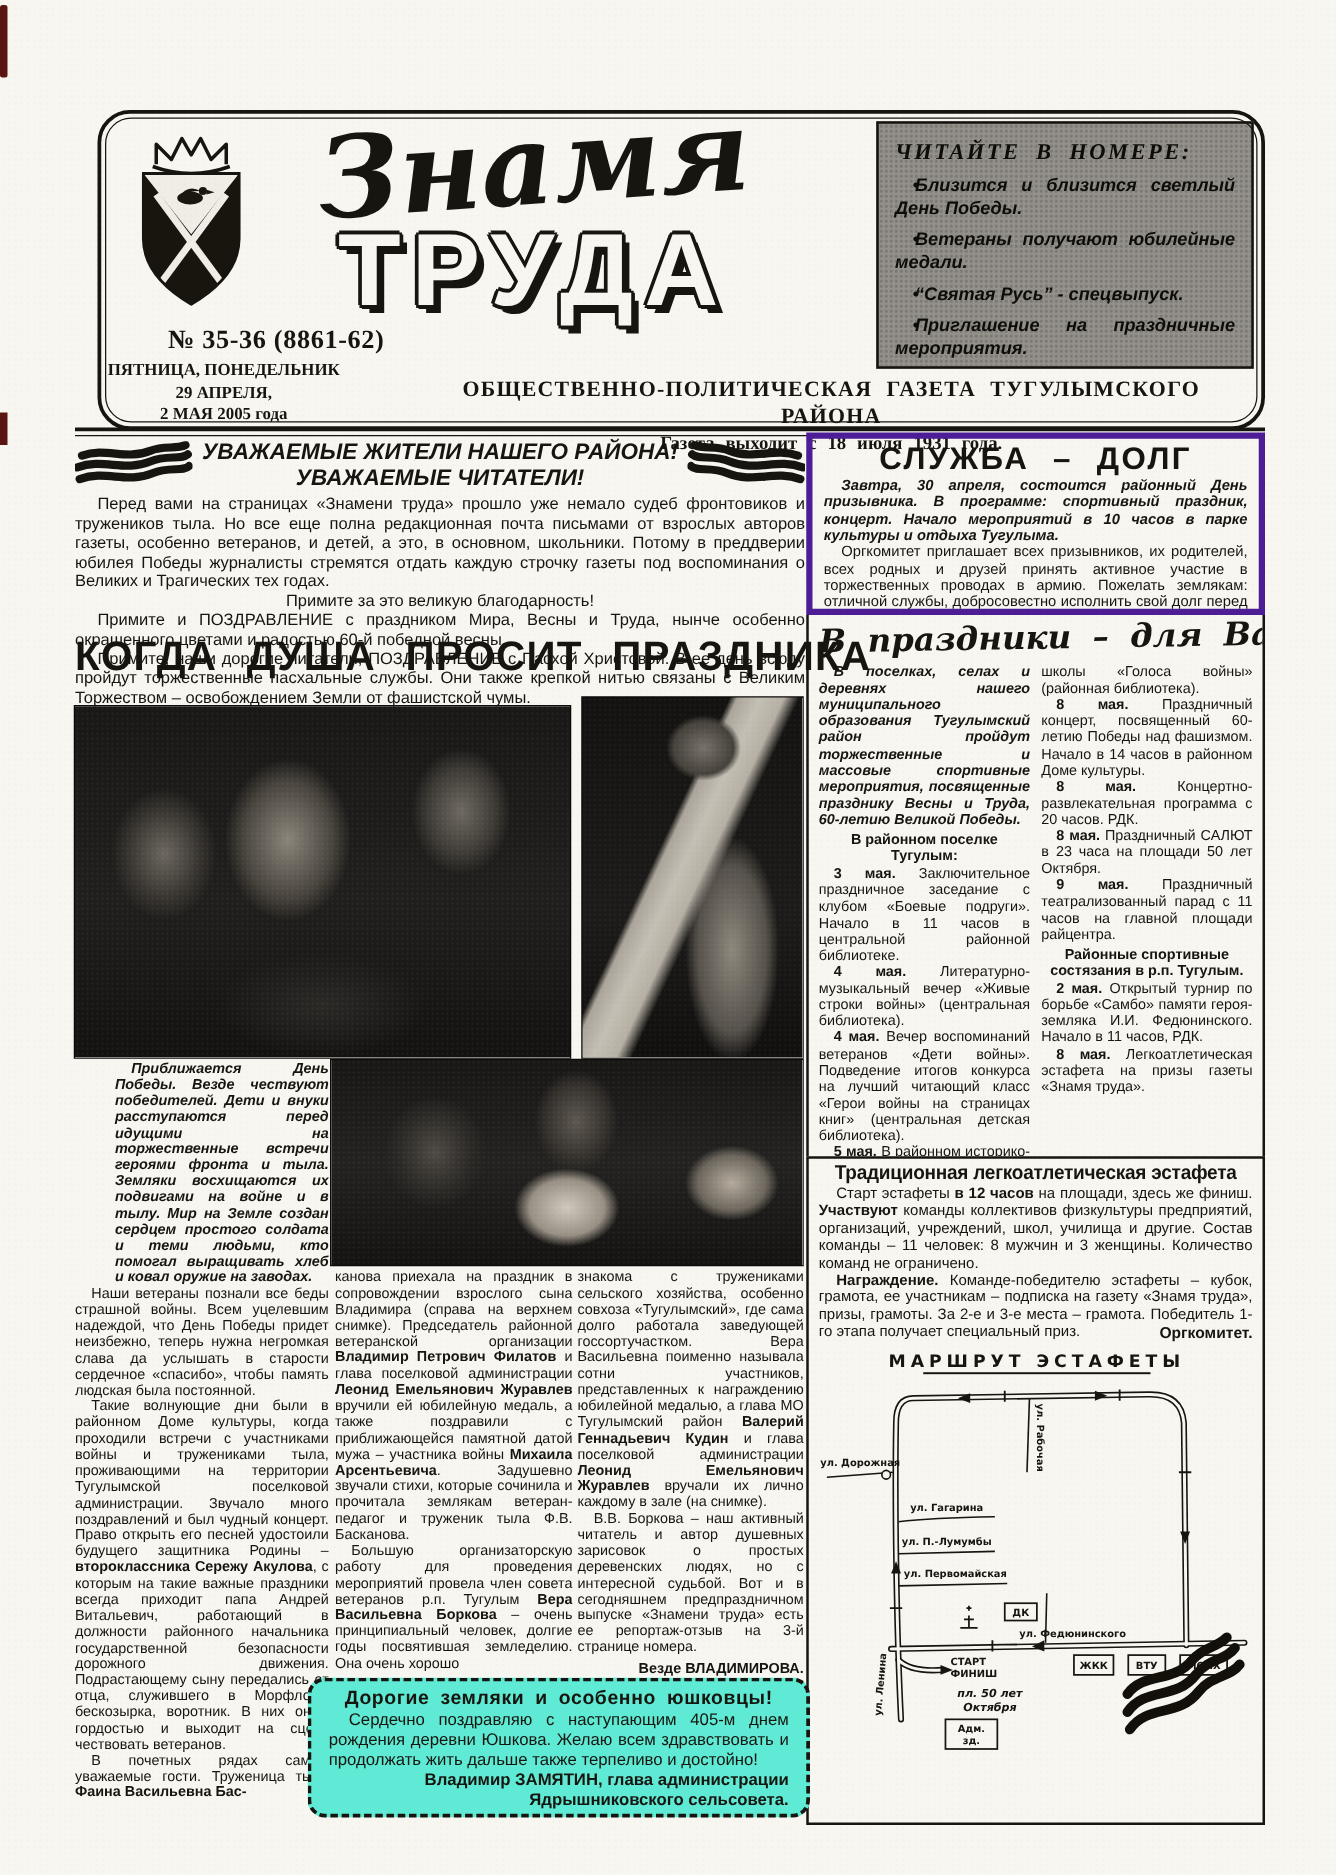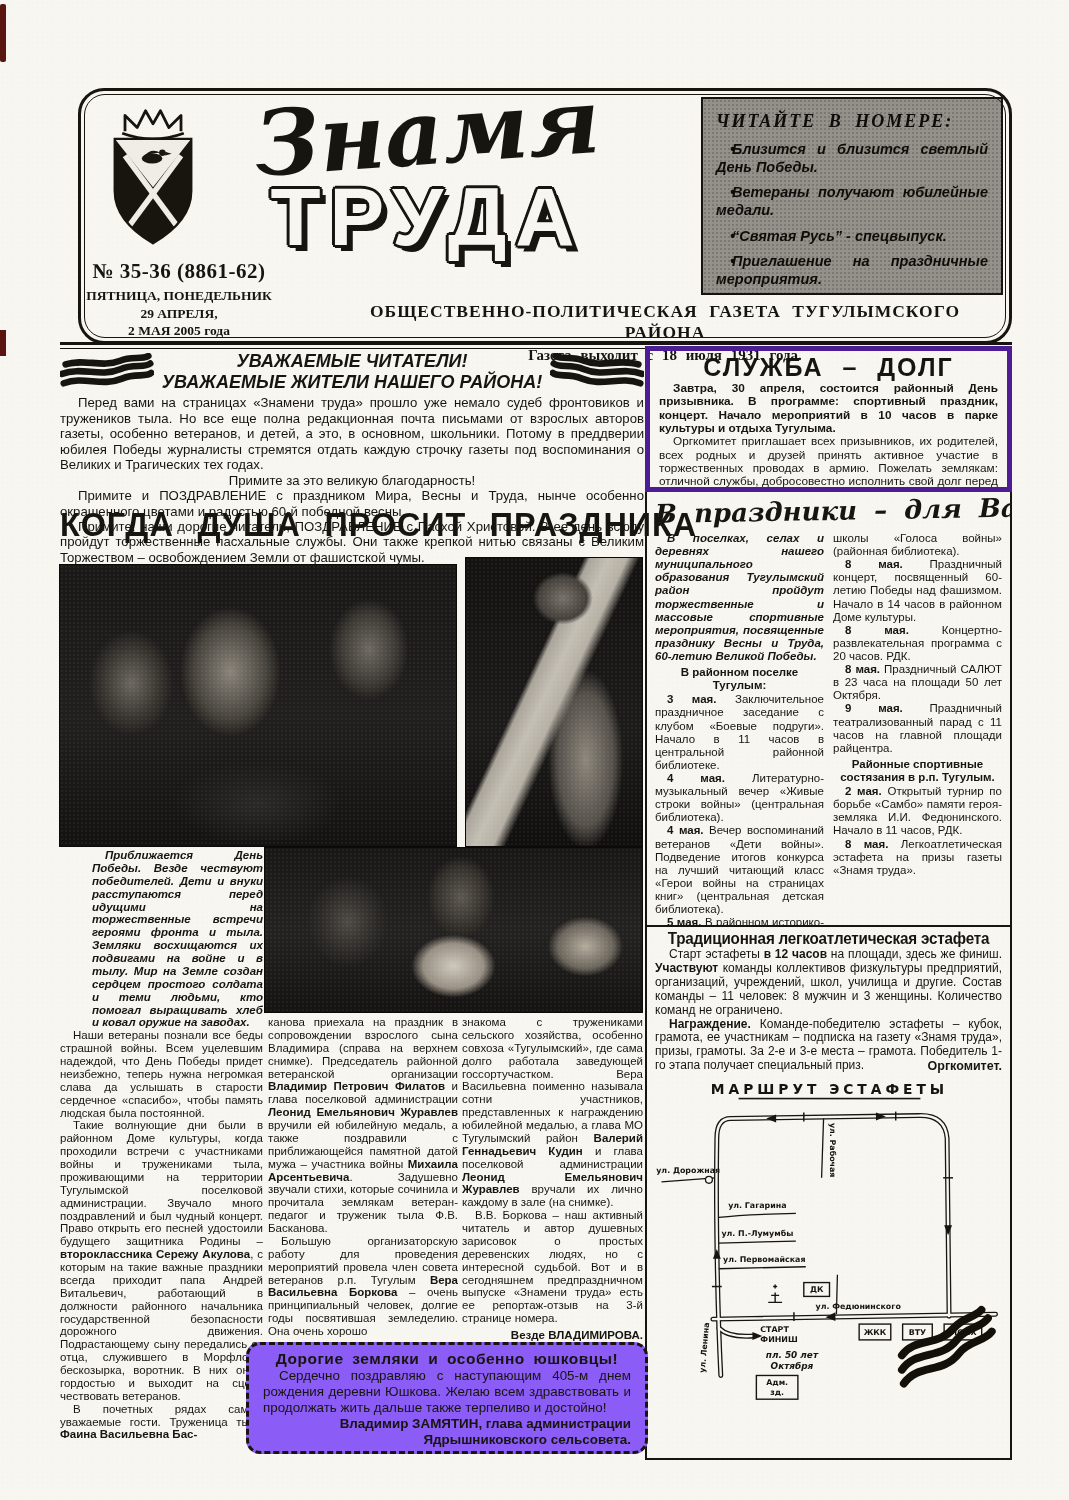--- a/index.html
+++ b/index.html
@@ -12,21 +12,21 @@
   .art2{left:0;top:330px;width:6px;height:26px;background:#5a1511;}
   .noise{left:0;top:0;right:0;bottom:0;pointer-events:none;opacity:.45;
          background-image:radial-gradient(rgba(40,35,25,.06) .6px,transparent 1px);
          background-size:5px 5px;}
 
   
   .mastbox{left:78px;top:88px;width:928px;height:250px;border:3px solid #18150f;border-radius:26px;}
   .mastbox::after{content:"";position:absolute;inset:3px;border:1px solid #18150f;border-radius:21px;pointer-events:none;}
   .coat{left:16px;top:8px;width:112px;height:158px;}
   .issue{left:0;top:168px;width:196px;text-align:center;font-family:"Liberation Serif",serif;
-         font-weight:bold;font-size:21px;letter-spacing:.5px;}
+         font-weight:bold;font-size:21px;letter-spacing:.5px;padding-left:42px;}
   .dates{left:0;top:196px;width:196px;text-align:center;font-family:"Liberation Serif",serif;
          font-weight:bold;font-size:13.5px;line-height:1.3;}
   .mhead{left:132px;top:-4px;width:428px;text-align:center;}
   .mscript{display:block;font-family:"DejaVu Serif",serif;font-style:italic;font-weight:bold;
            font-size:90px;line-height:1;transform:rotate(-4deg);}
   .mblock{display:block;font-family:Liberation Sans, sans-serif;font-weight:bold;font-size:82px;
           line-height:.98;letter-spacing:9px;color:#f8f6f1;margin-top:0;
           text-shadow:3px 0 #17150f,-3px 0 #17150f,0 3px #17150f,0 -3px #17150f,
                       2px 2px #17150f,-2px -2px #17150f,2px -2px #17150f,-2px 2px #17150f,6px 6px 0 #17150f;}
   .readbox{right:6px;top:6px;width:302px;height:198px;background:#94918a;border:2px solid #15120f;
@@ -49,21 +49,21 @@
   .gtitles{text-align:center;font-weight:bold;font-style:italic;font-size:18px;line-height:1.18;white-space:nowrap;}
   .flag{width:94px;height:38px;flex:none;}
   .greet p{margin:0;font-size:13.2px;line-height:1.17;text-align:justify;text-indent:18px;}
   .greet p.ctr{text-align:center;text-indent:0;}
 
   
   .sluzhba{left:645px;top:346px;width:367px;height:146px;border:5px solid #4c1d95;box-sizing:border-box;
            padding:2px 9px;overflow:hidden;}
   .sluzhba h2{margin:0;text-align:center;font-size:25px;letter-spacing:2px;word-spacing:10px;}
   .sluzhba p{margin:0;font-size:11.8px;line-height:1.13;text-align:justify;text-indent:14px;}
-  .sluzhba .it{font-weight:bold;}
+  .sluzhba .it{font-style:italic;font-weight:bold;}
 
   
   .headline{left:60px;top:506px;width:584px;font-weight:bold;font-size:33px;letter-spacing:1px;
             word-spacing:14px;white-space:nowrap;transform:scaleX(.98);transform-origin:left center;}
   .photo{background:#151413;box-shadow:0 0 0 1px #0b0a09;}
   .photo::after{content:"";position:absolute;inset:0;
                 background-image:radial-gradient(rgba(255,255,255,.05) .7px,transparent 1px);background-size:4px 4px;}
   .photo1{left:60px;top:565px;width:396px;height:281px;background:
       radial-gradient(60px 75px at 18% 42%,#6c675f 0%,#3a3732 45%,transparent 70%),
       radial-gradient(70px 90px at 43% 38%,#8a847a 0%,#4a463f 50%,transparent 72%),
@@ -85,21 +85,21 @@
   .col p{margin:0;text-indent:13px;}
   .col .lead{font-style:italic;font-weight:bold;margin-left:32px;}
   .col1{left:60px;top:849px;width:203px;height:598px;}
   .col2{left:268px;top:1016px;width:190px;height:330px;}
   .col3{left:462px;top:1016px;width:181px;height:330px;}
   .col p.cont{text-indent:0;}
   .byline{text-align:right;font-weight:bold;margin-top:4px;}
 
   
   .congrats{left:246px;top:1342px;width:402px;height:112px;border:3px dashed #17150f;border-radius:14px;
-            background:#8b5cf6;box-sizing:border-box;padding:5px 14px;z-index:6;}
+            background:#5eead4;box-sizing:border-box;padding:5px 14px;z-index:6;}
   .congrats h3{margin:0;text-align:center;font-size:15.5px;letter-spacing:.5px;word-spacing:4px;}
   .congrats p{margin:0;font-size:13.4px;line-height:1.2;text-align:justify;text-indent:16px;}
   .congrats .sg{font-weight:bold;text-align:right;text-indent:0;}
 
   
   .holidays{left:645px;top:492px;width:367px;height:433px;border-left:2px solid #17150f;
             border-right:2px solid #17150f;box-sizing:border-box;padding:4px 8px;overflow:hidden;}
   .holi-title{margin:0 0 6px;text-align:center;font-family:"DejaVu Serif",serif;font-style:italic;
               font-weight:bold;font-size:26px;white-space:nowrap;word-spacing:8px;transform:rotate(-1deg);}
   .holi-cols{display:flex;gap:9px;}
@@ -183,22 +183,22 @@
   <div class="abs greet">
     <div class="greet-head">
       <svg class="flag" viewBox="0 0 100 40">
         <g stroke="#17150f" stroke-width="7" fill="none" stroke-linecap="round">
           <path d="M4 32 C 26 24, 44 36, 66 27 C 80 21, 92 26, 97 21"></path>
           <path d="M2 22 C 24 14, 42 26, 64 17 C 78 11, 90 16, 96 11"></path>
           <path d="M6 12 C 26 5, 44 16, 64 8 C 76 3, 86 7, 94 3"></path>
         </g>
       </svg>
       <div class="gtitles">
+        <div>УВАЖАЕМЫЕ ЖИТЕЛИ НАШЕГО РАЙОНА!</div>
         <div>УВАЖАЕМЫЕ ЧИТАТЕЛИ!</div>
-        <div>УВАЖАЕМЫЕ ЖИТЕЛИ НАШЕГО РАЙОНА!</div>
       </div>
       <svg class="flag" viewBox="0 0 100 40" style="transform:scaleX(-1)">
         <g stroke="#17150f" stroke-width="7" fill="none" stroke-linecap="round">
           <path d="M4 32 C 26 24, 44 36, 66 27 C 80 21, 92 26, 97 21"></path>
           <path d="M2 22 C 24 14, 42 26, 64 17 C 78 11, 90 16, 96 11"></path>
           <path d="M6 12 C 26 5, 44 16, 64 8 C 76 3, 86 7, 94 3"></path>
         </g>
       </svg>
     </div>
     <p>Перед вами на страницах «Знамени труда» прошло уже немало судеб фронтовиков и тружеников тыла. Но все еще полна редакционная почта письмами от взрослых авторов газеты, особенно ветеранов, и детей, а это, в основном, школьники. Потому в преддверии юбилея Победы журналисты стремятся отдать каждую строчку газеты под воспоминания о Великих и Трагических тех годах.</p>

